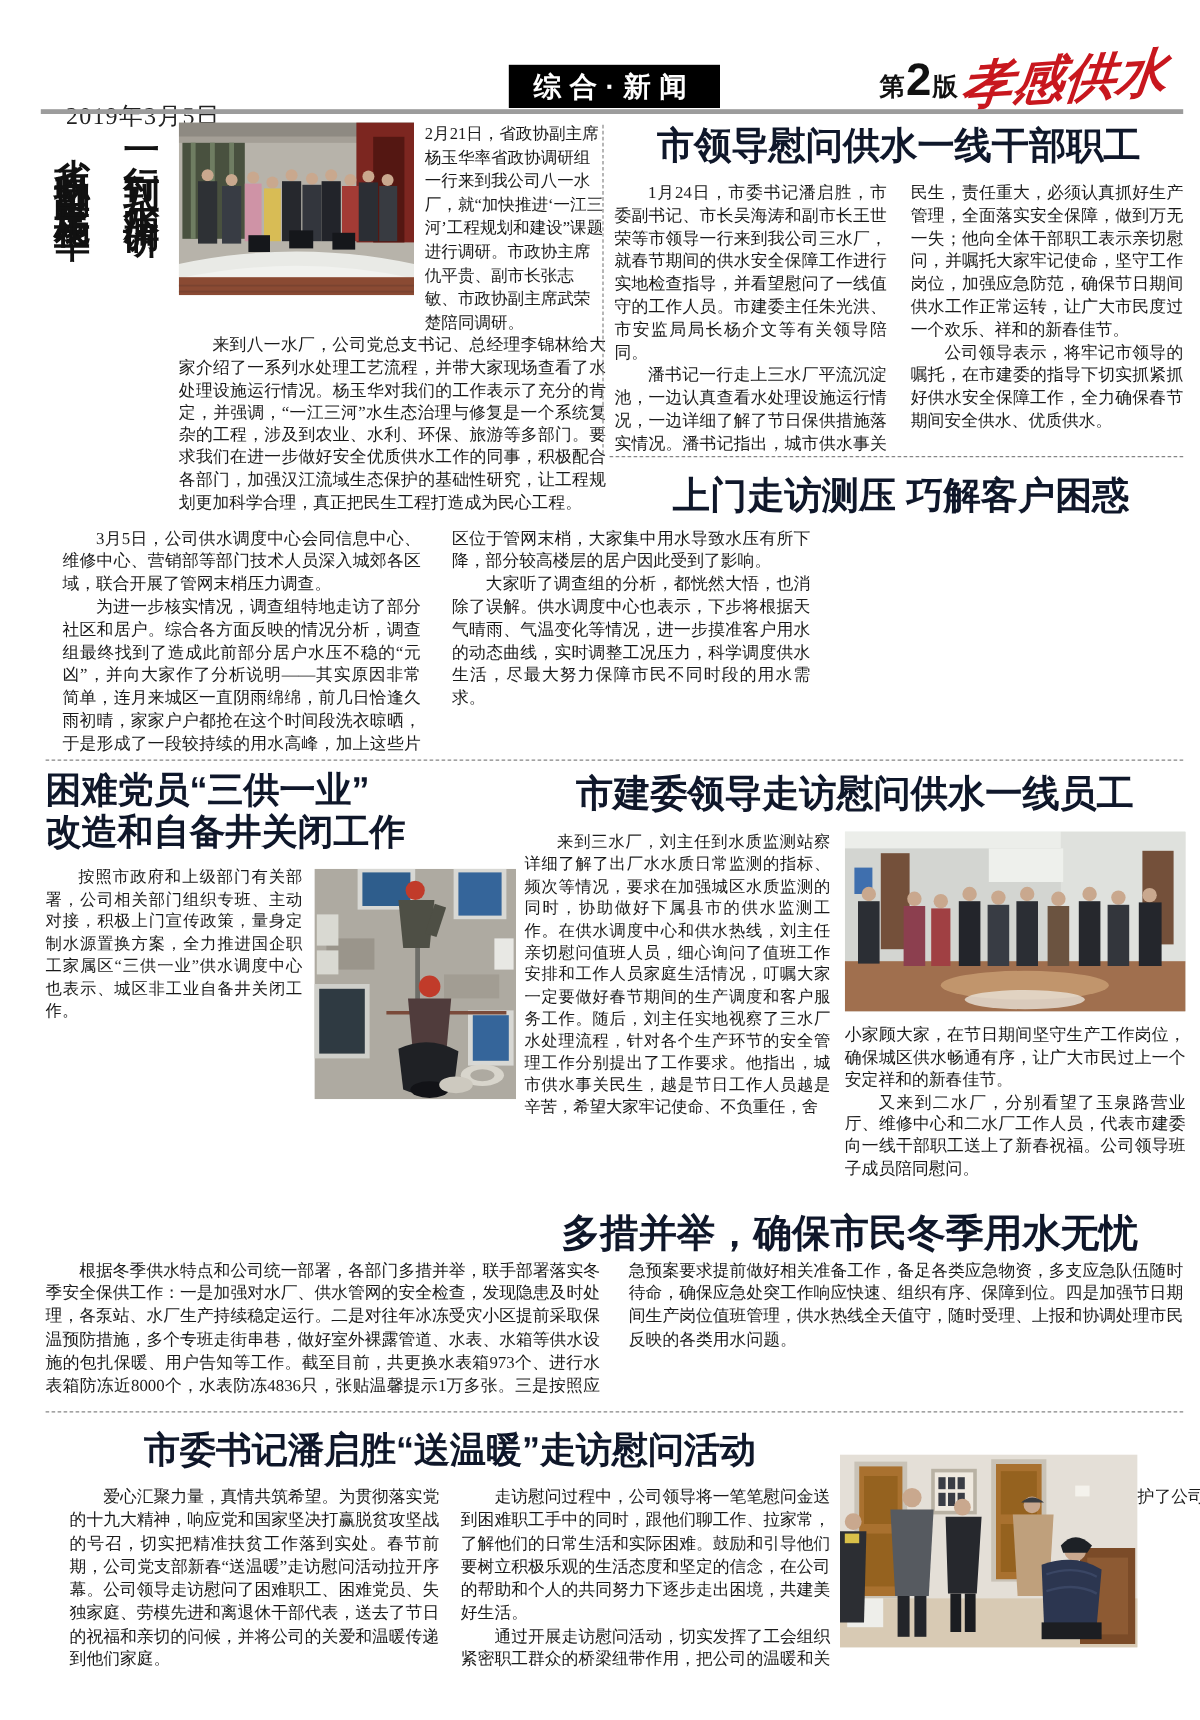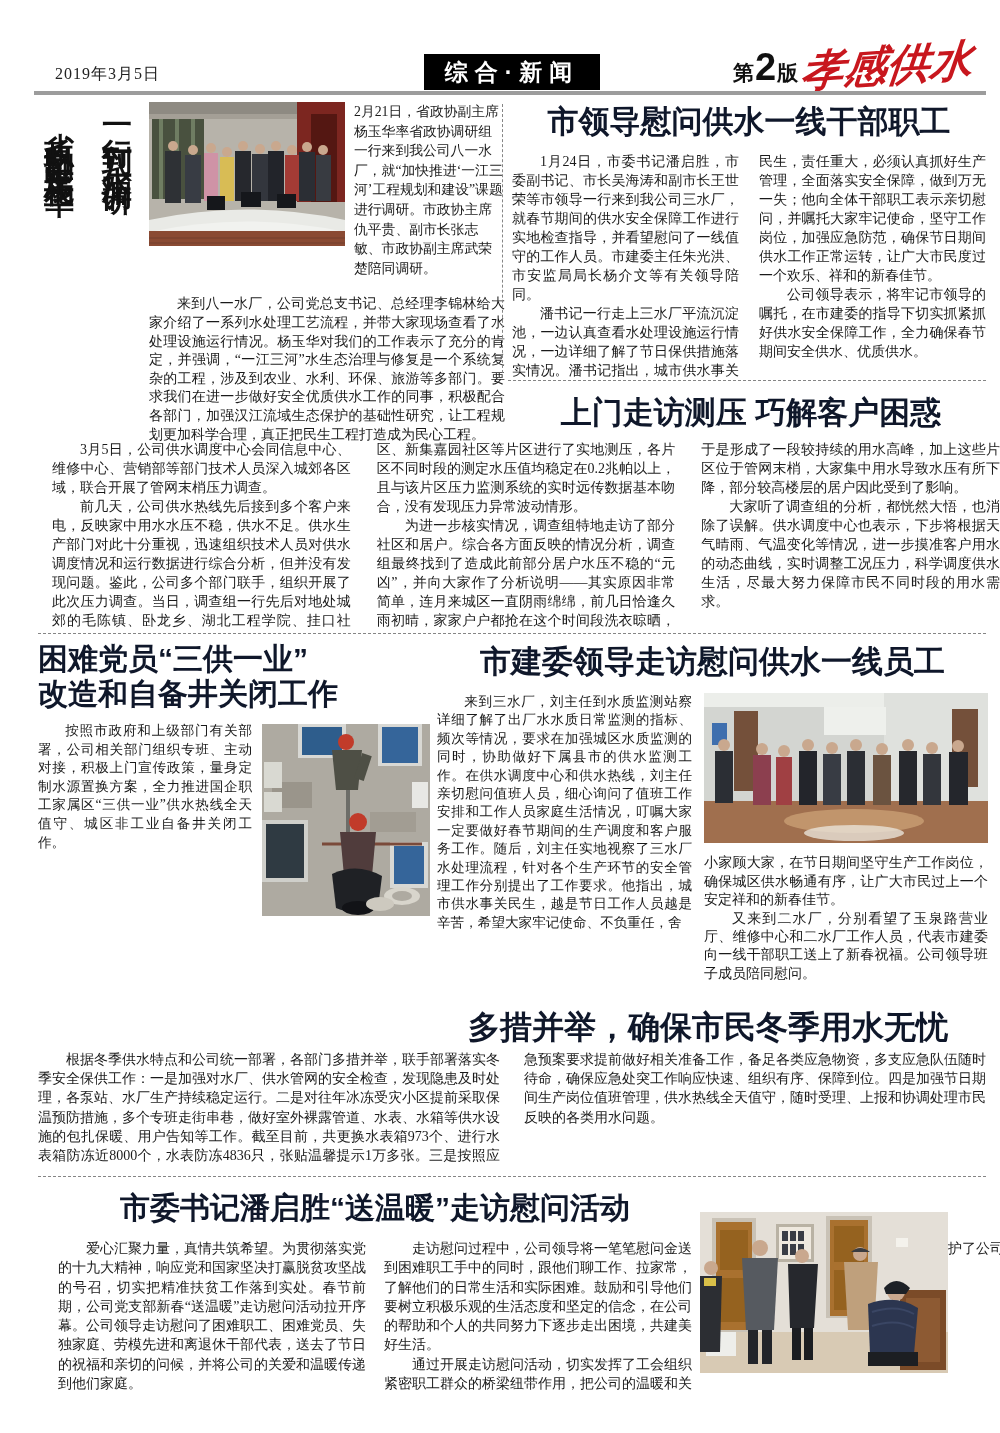--- a/index.html
+++ b/index.html
@@ -4,21 +4,21 @@
 <style>
   * { margin:0; padding:0; box-sizing:border-box; }
   html,body { width:1000px; background:#ffffff; }
   #page {
     position:relative; width:1000px; height:1433px; background:#ffffff;
     font-family:"Liberation Serif","DejaVu Serif",serif; color:#1a1a1a;
     overflow:hidden;
   }
   .abs { position:absolute; }
   
-  .date { font-size:16px; color:#222; letter-spacing:1px; }
+  .date { font-size:20px; color:#222; letter-spacing:1px;margin-top:19px; }
   .section-box {
     background:#000000; color:#fff; text-align:center;
     font-family:"Liberation Sans","DejaVu Sans",sans-serif;
     font-weight:bold; font-size:23px; line-height:36px; letter-spacing:7px;
   }
   .edition { font-family:"Liberation Sans","DejaVu Sans",sans-serif; font-weight:bold; color:#111;
     display:flex; align-items:baseline; }
   .edition .small { font-size:21px; }
   .edition .big { font-size:38px; line-height:1; padding:0 1px; }
   .header-rule { height:4px; background:#9c9c9c; }
@@ -35,21 +35,21 @@
   #art-bayi { display:flex; }
   .vhead { display:flex; flex-direction:row; gap:17px; padding-top:6px; }
   .vcol {
     writing-mode:vertical-rl; text-orientation:upright;
     font-family:"Liberation Sans","DejaVu Sans",sans-serif;
     font-weight:900; font-size:30px; letter-spacing:7px; color:#111; height:330px;
   }
   #art-bayi .content { width:364px; margin-left:12px; }
   #art-bayi .toprow { display:flex; }
   #art-bayi .intro { width:160px; padding-left:9px; font-size:13.8px; line-height:19.6px; }
-  #art-bayi .bodytext { font-size:14px; line-height:18.6px; margin-top:17px; }
+  #art-bayi .bodytext { font-size:14px; line-height:18.6px; margin-top:2px; }
   
   #art-shilingdao .body { margin-top:9px; column-count:2; column-gap:20px; column-fill:auto;
     height:232px; font-size:14px; line-height:19px; }
   
   #art-ceya-body { column-count:3; column-gap:26px; column-fill:auto; height:194px;
     font-size:14px; line-height:19px; }
   
   #art-sangong .htitle { text-align:left; font-size:30px; line-height:35px; }
   #art-sangong .body { margin-top:11px; font-size:13.6px; line-height:18.6px; max-height:316px; overflow:hidden; }
   #art-sangong svg.ph { float:right; margin:2px 0 6px 10px; }
@@ -147,21 +147,20 @@
       <p>潘书记一行走上三水厂平流沉淀池，一边认真查看水处理设施运行情况，一边详细了解了节日保供措施落实情况。潘书记指出，城市供水事关民生，责任重大，必须认真抓好生产管理，全面落实安全保障，做到万无一失；他向全体干部职工表示亲切慰问，并嘱托大家牢记使命，坚守工作岗位，加强应急防范，确保节日期间供水工作正常运转，让广大市民度过一个欢乐、祥和的新春佳节。</p>
       <p>公司领导表示，将牢记市领导的嘱托，在市建委的指导下切实抓紧抓好供水安全保障工作，全力确保春节期间安全供水、优质供水。</p>
     </div>
   </div>
 
   <div class="abs dash-h" style="left:508px; top:380px; width:478px;"></div>
 
   <div class="abs htitle" style="left:520px; top:392px; width:462px; font-size:31px;">上门走访测压 巧解客户困惑</div>
   <div id="art-ceya-body" class="abs art" style="left:52px; top:440px; width:948px;">
     <p>3月5日，公司供水调度中心会同信息中心、维修中心、营销部等部门技术人员深入城郊各区域，联合开展了管网末梢压力调查。</p>
-    <p>前几天，公司供水热线先后接到多个客户来电，反映家中用水水压不稳，供水不足。供水生产部门对此十分重视，迅速组织技术人员对供水调度情况和运行数据进行综合分析，但并没有发现问题。鉴此，公司多个部门联手，组织开展了此次压力调查。当日，调查组一行先后对地处城郊的毛陈镇、卧龙乡、湖北工程学院、挂口社区、新集嘉园社区等片区进行了实地测压，各片区不同时段的测定水压值均稳定在0.2兆帕以上，且与该片区压力监测系统的实时远传数据基本吻合，没有发现压力异常波动情形。</p>
     <p>为进一步核实情况，调查组特地走访了部分社区和居户。综合各方面反映的情况分析，调查组最终找到了造成此前部分居户水压不稳的“元凶”，并向大家作了分析说明——其实原因非常简单，连月来城区一直阴雨绵绵，前几日恰逢久雨初晴，家家户户都抢在这个时间段洗衣晾晒，于是形成了一段较持续的用水高峰，加上这些片区位于管网末梢，大家集中用水导致水压有所下降，部分较高楼层的居户因此受到了影响。</p>
     <p>大家听了调查组的分析，都恍然大悟，也消除了误解。供水调度中心也表示，下步将根据天气晴雨、气温变化等情况，进一步摸准客户用水的动态曲线，实时调整工况压力，科学调度供水生活，尽最大努力保障市民不同时段的用水需求。</p>
   </div>
 
   <div class="abs dash-h" style="left:38px; top:633px; width:948px;"></div>
 
   <div id="art-sangong" class="abs art" style="left:38px; top:641px; width:392px;">
     <div class="htitle">困难党员“三供一业”</div>
     <div class="htitle">改造和自备井关闭工作</div>
     <div class="body">
@@ -186,21 +185,21 @@
         <path d="M70,26 L100,26 L96,66 L74,66 Z" fill="#4e4f45"></path>
         <rect x="96" y="30" width="10" height="26" fill="#4e4f45" transform="rotate(18 101 43)"></rect>
         <circle cx="96" cy="98" r="9" fill="#c13b2a"></circle>
         <path d="M78,108 L114,108 L110,152 L82,152 Z" fill="#503c3c"></path>
         <path d="M70,150 Q95,138 120,152 L116,184 Q92,192 74,184 Z" fill="#1f2125"></path>
         <ellipse cx="96" cy="184" rx="16" ry="7" fill="#121317"></ellipse>
         <ellipse cx="140" cy="172" rx="18" ry="9" fill="#d8d5cc"></ellipse>
         <ellipse cx="140" cy="172" rx="10" ry="5" fill="#aeaaa1"></ellipse>
         <ellipse cx="118" cy="180" rx="14" ry="7" fill="#cdc9bf"></ellipse>
       </svg>
-      <p>按照市政府和上级部门有关部署，公司相关部门组织专班、主动对接，积极上门宣传政策，量身定制水源置换方案，全力推进国企职工家属区“三供一业”供水热线全天值守、城区非工业自备井关闭工作。</p>
+      <p>按照市政府和上级部门有关部署，公司相关部门组织专班、主动对接，积极上门宣传政策，量身定制水源置换方案，全力推进国企职工家属区“三供一业”供水调度中心也表示、城区非工业自备井关闭工作。</p>
     </div>
   </div>
 
   <div id="art-shijianwei" class="abs art" style="left:437px; top:641px; width:551px;">
     <div class="htitle" style="font-size:31px;">市建委领导走访慰问供水一线员工</div>
     <div class="cols">
       <div class="c1">
         <p>来到三水厂，刘主任到水质监测站察详细了解了出厂水水质日常监测的指标、频次等情况，要求在加强城区水质监测的同时，协助做好下属县市的供水监测工作。在供水调度中心和供水热线，刘主任亲切慰问值班人员，细心询问了值班工作安排和工作人员家庭生活情况，叮嘱大家一定要做好春节期间的生产调度和客户服务工作。随后，刘主任实地视察了三水厂水处理流程，针对各个生产环节的安全管理工作分别提出了工作要求。他指出，城市供水事关民生，越是节日工作人员越是辛苦，希望大家牢记使命、不负重任，舍</p>
       </div>
       <div class="c2">

